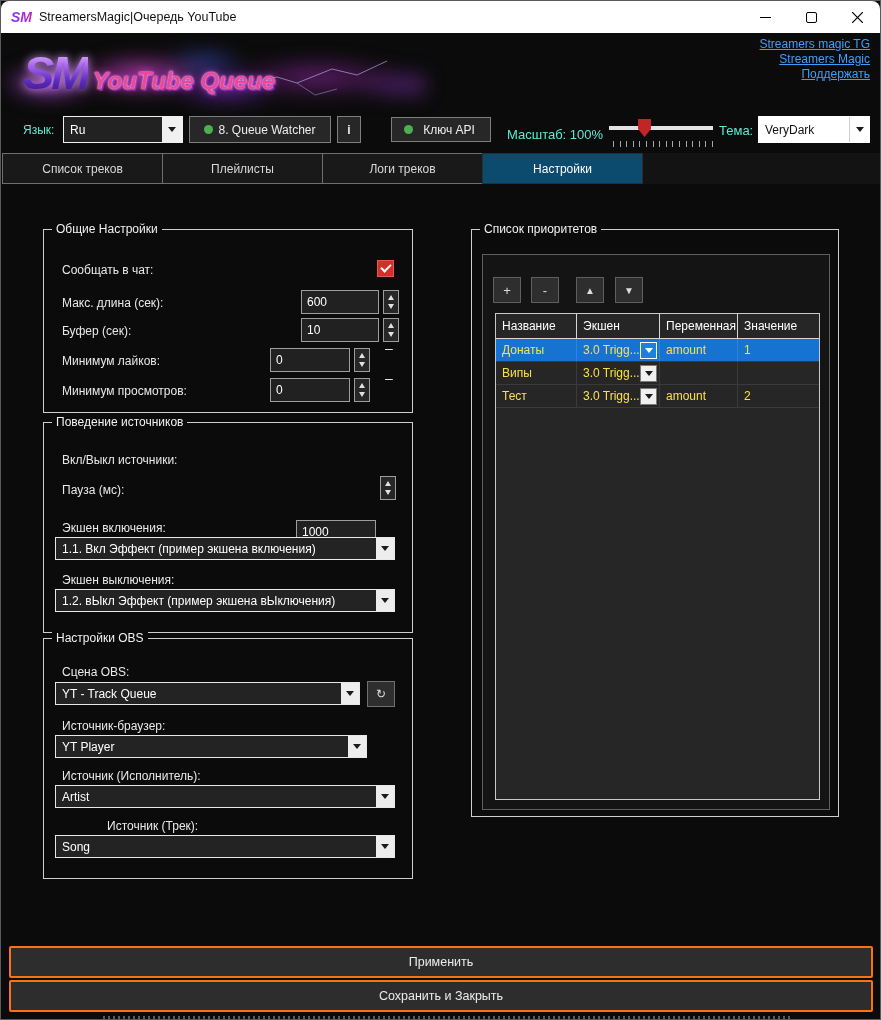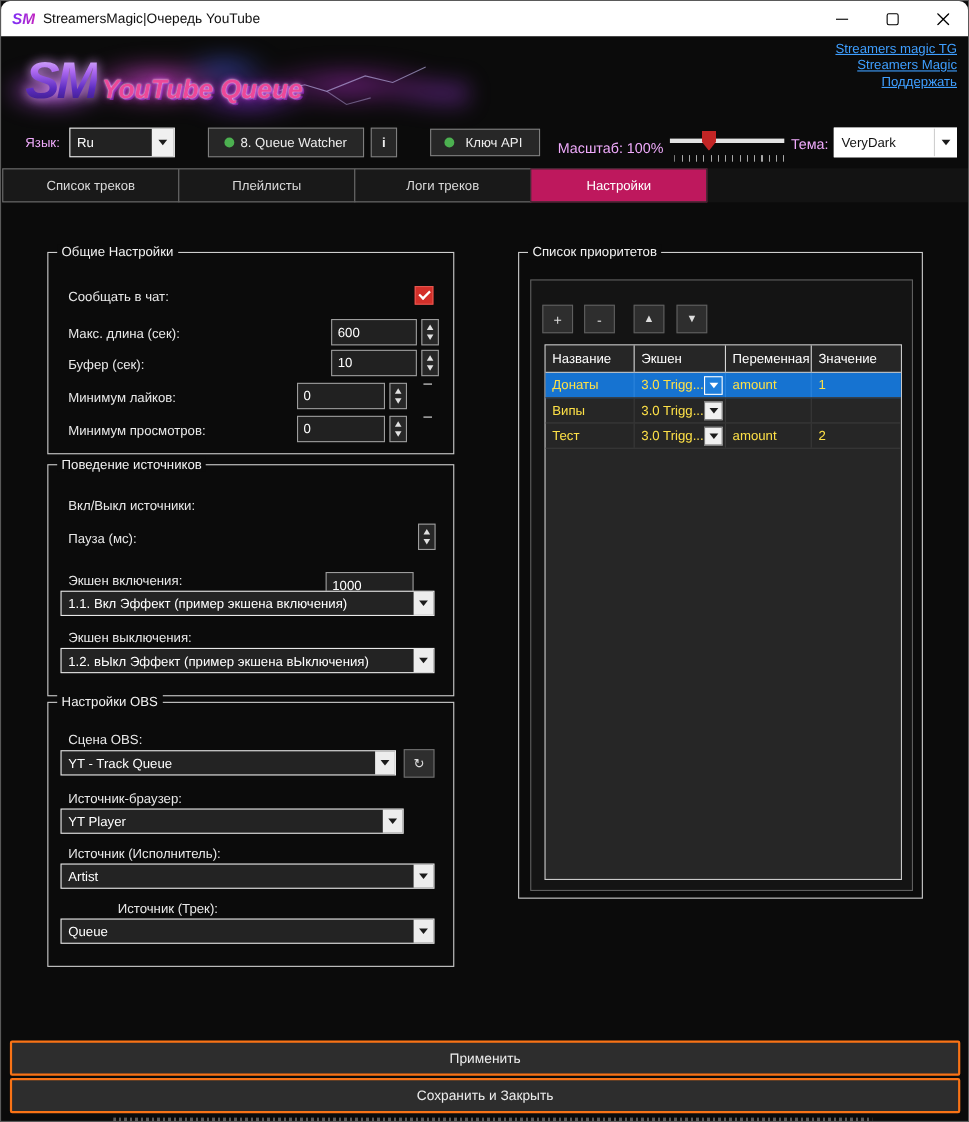--- a/index.html
+++ b/index.html
@@ -32,21 +32,21 @@
   .lightning{position:absolute;left:230px;top:14px;opacity:.8;}
   .logo-text{position:absolute;left:16px;top:4px;display:flex;align-items:baseline;}
   .logo-sm{font-size:47px;font-weight:bold;font-style:italic;letter-spacing:-3px;
            background:linear-gradient(180deg,#f0e2ff 0%,#b06cf2 35%,#5c2cc0 65%,#2a1468 100%);
            -webkit-background-clip:text;background-clip:text;color:transparent;
            filter:drop-shadow(0 0 5px rgba(225,160,255,.9));}
   .logo-title{font-size:24px;font-weight:bold;font-style:italic;margin-left:5px;color:#ec4899;
            text-shadow:0 0 2px #fff,0 0 7px #d63bdf,2px 2px 0 #6e1d96;}
   
   .toolbar{position:absolute;top:112px;left:0;right:0;height:38px;}
-  .tlabel{position:absolute;color:#f0abfc;}
+  .tlabel{position:absolute;color:#5eead4;}
   .combo{position:absolute;height:27px;display:flex;align-items:center;box-sizing:border-box;cursor:default;}
   .combo .combo-value{flex:1;padding:0 6px;overflow:hidden;white-space:nowrap;}
   .combo .combo-btn{width:20px;height:100%;display:flex;align-items:center;justify-content:center;box-sizing:border-box;}
   .combo.dark{background:#222;border:1px solid #f0f0f0;color:#fff;}
   .combo.dark .combo-btn{background:#f0f0f0;}
   .combo.light{background:#fff;color:#111;border:1px solid #fff;}
   .combo.light .combo-btn{background:#fff;border-left:1px solid #cfcfcf;}
   .arr-down{width:0;height:0;border-left:4px solid transparent;border-right:4px solid transparent;border-top:5px solid #1b1b1b;}
   .tbtn{position:absolute;height:27px;background:#272727;border:1px solid #7e7e7e;color:#eee;
         display:flex;align-items:center;justify-content:center;box-sizing:border-box;cursor:default;}
@@ -54,21 +54,21 @@
   .slider{position:absolute;width:104px;height:30px;cursor:default;}
   .slider .track{position:absolute;left:0;right:0;top:9px;height:4px;background:#e3e3e3;}
   .slider .thumb{position:absolute;left:29px;top:2px;width:13px;height:18px;background:#c22525;
         clip-path:polygon(0 0,100% 0,100% 55%,50% 100%,0 55%);}
   .slider .ticks{position:absolute;left:4px;right:0;top:24px;height:6px;
         background:repeating-linear-gradient(90deg,#a8a8a8 0 1px,transparent 1px 6.6px);}
   
   .tabstrip{position:absolute;top:152px;left:1px;width:878px;height:31px;background:#131313;display:flex;}
   .tab{width:161px;display:flex;align-items:center;justify-content:center;background:#191919;
        border:1px solid #6e6e6e;color:#d9d9d9;box-sizing:border-box;margin-right:-1px;cursor:default;}
-  .tab.active{background:#be185d;border-color:#2d2d2d;color:#fff;}
+  .tab.active{background:#0c4a6e;border-color:#2d2d2d;color:#fff;}
   
   .group{position:absolute;border:1px solid #cfcfcf;box-sizing:border-box;}
   .legend{position:absolute;top:-8px;left:8px;background:#0b0b0b;padding:0 4px;color:#f2f2f2;}
   .glabel{position:absolute;color:#e9e9e9;white-space:nowrap;}
   
   .checkbox{position:absolute;width:17px;height:17px;background:#d3302a;border:1px solid #e4564f;
             box-sizing:border-box;display:flex;align-items:center;justify-content:center;cursor:default;}
   .check-icon{width:8px;height:4px;border-left:2px solid #fff;border-bottom:2px solid #fff;
             transform:rotate(-45deg);margin-top:-3px;}
   
@@ -152,21 +152,21 @@
       <path d="M60 28 L78 40 L100 34" stroke="#cfc8ff" stroke-width="1" fill="none" opacity=".5"></path>
     </svg>
     <div class="logo-text">
       <span class="logo-sm">SM</span>
       <span class="logo-title">YouTube Queue</span>
     </div>
   </div>
 
   <div class="toolbar">
     <span class="tlabel" style="left:22px;top:10px;">Язык:</span>
-    <div class="combo dark" style="left:62px;top:3px;width:96px;">
+    <div class="combo dark" style="left:62px;top:3px;width:120px;">
       <span class="combo-value">Ru</span>
       <span class="combo-btn">
           <i class="arr-down"></i>
         </span>
     </div>
     <div class="tbtn" style="left:188px;top:3px;width:142px;">
       <span class="dot"></span>
       <span style="margin-left:14px;">8. Queue Watcher</span>
     </div>
     <div class="tbtn" style="left:336px;top:3px;width:24px;font-weight:bold;">
@@ -296,21 +296,21 @@
     </div>
     <span class="glabel" style="left:18px;top:130px;">Источник (Исполнитель):</span>
     <div class="gcombo" style="left:11px;top:146px;width:340px;">
       <span class="combo-value">Artist</span>
       <span class="combo-btn">
           <i class="arr-down"></i>
         </span>
     </div>
     <span class="glabel" style="left:36px;top:180px;margin-left:27px;">Источник (Трек):</span>
     <div class="gcombo" style="left:11px;top:196px;width:340px;">
-      <span class="combo-value">Queue</span>
+      <span class="combo-value">Song</span>
       <span class="combo-btn">
           <i class="arr-down"></i>
         </span>
     </div>
   </div>
 
   <div class="group" style="left:470px;top:228px;width:368px;height:588px;">
     <span class="legend">Список приоритетов</span>
     <div class="inner-panel">
       <div class="pbtn" style="left:10px;top:22px;">

